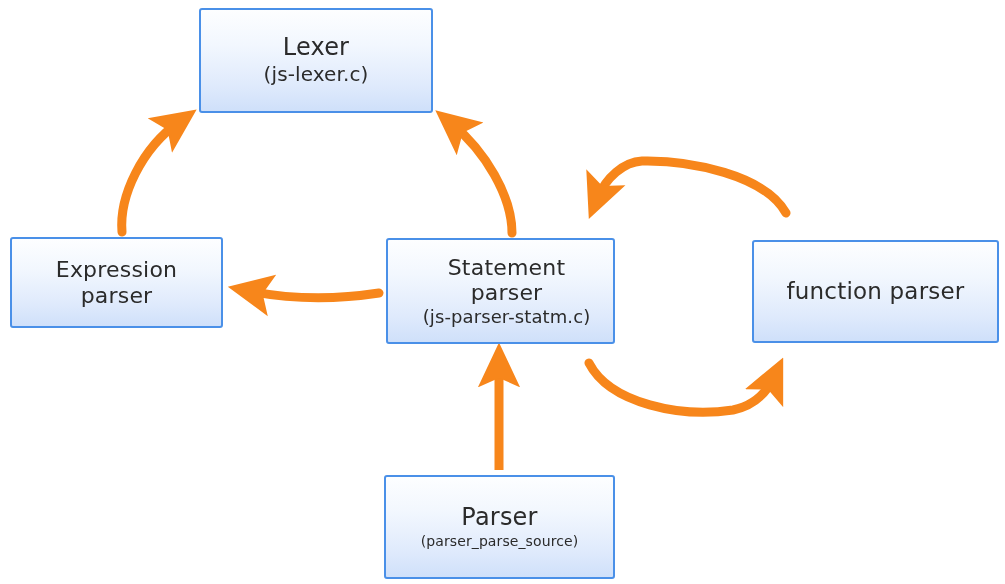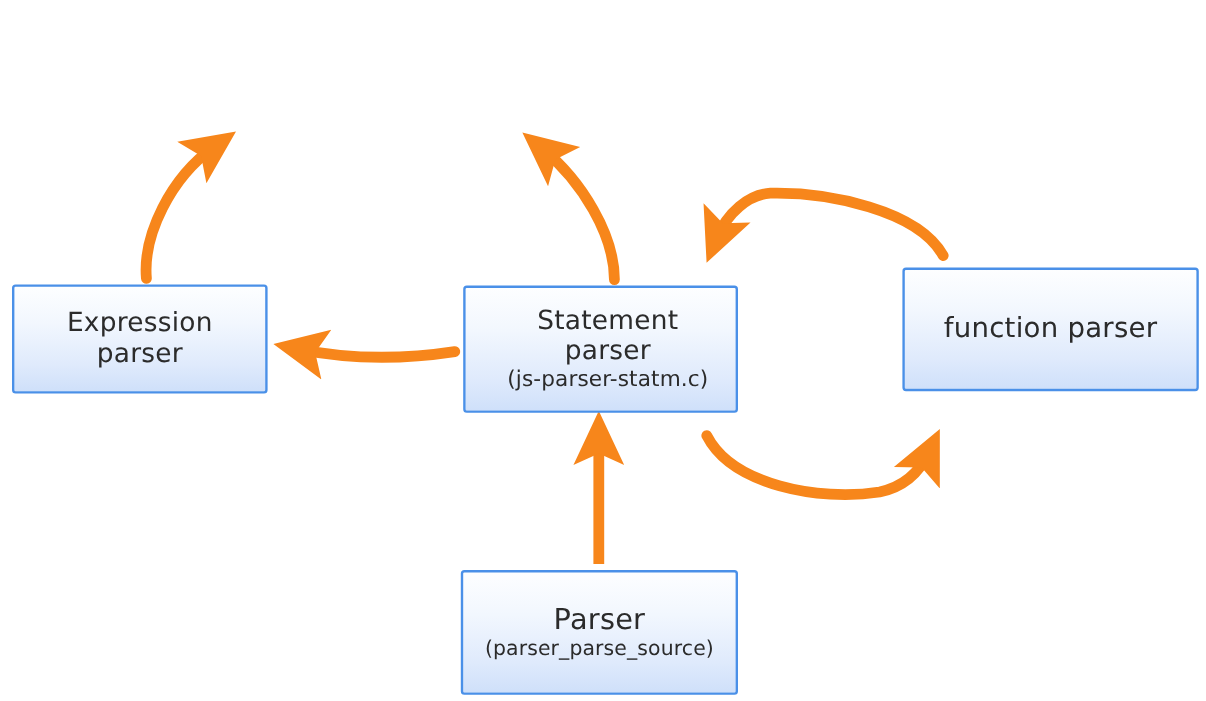--- a/index.html
+++ b/index.html
@@ -46,27 +46,27 @@
   }
   .node .sub {
     font-size: 18px;
     letter-spacing: 0.1px;
     margin-top: 1px;
   }
   
   #node-lexer      { left: 199px; top: 8px;   width: 234px; height: 105px; }
   #node-expression { left: 10px;  top: 237px; width: 213px; height: 91px; }
   #node-statement  { left: 386px; top: 238px; width: 229px; height: 106px; padding-left: 12px; }
-  #node-function   { left: 752px; top: 223px; width: 247px; height: 103px; }
+  #node-function   { left: 752px; top: 240px; width: 247px; height: 103px; }
   #node-parser     { left: 384px; top: 475px; width: 231px; height: 104px; }
 
   #node-function .title { font-size: 23px; }
   #node-function .sub   { font-size: 17px; }
   #node-parser .title   { font-size: 24px; }
-  #node-parser .sub     { font-size: 17px; }
+  #node-parser .sub     { font-size: 14px; }
   #node-lexer .title    { font-size: 24px; }
   #node-lexer .sub      { font-size: 20px; }
 </style>
 </head>
 <body>
 
 <div id="diagram-root">
 
   <svg id="arrow-layer" viewBox="0 0 1005 584">
     <defs>
@@ -93,20 +93,24 @@
 
     <g>
       <path d="M589,363 C610,404 682,418 733,410 C752,406 766,394 774,377" fill="none" stroke="#F7861B" stroke-width="9" stroke-linecap="round" marker-end="url(#head)"></path>
     </g>
 
     <g>
       <path d="M499,470 L499,364" fill="none" stroke="#F7861B" stroke-width="9" stroke-linecap="butt" marker-end="url(#head)"></path>
     </g>
   </svg>
 
+  <div class="node" id="node-lexer">
+    <div class="title">Lexer</div>
+    <div class="sub">(js-lexer.c)</div>
+  </div>
 
   <div class="node" id="node-expression">
     <div class="title">Expression
 parser</div>
   </div>
 
   <div class="node" id="node-statement">
     <div class="title">Statement
 parser</div>
     <div class="sub">(js-parser-statm.c)</div>

